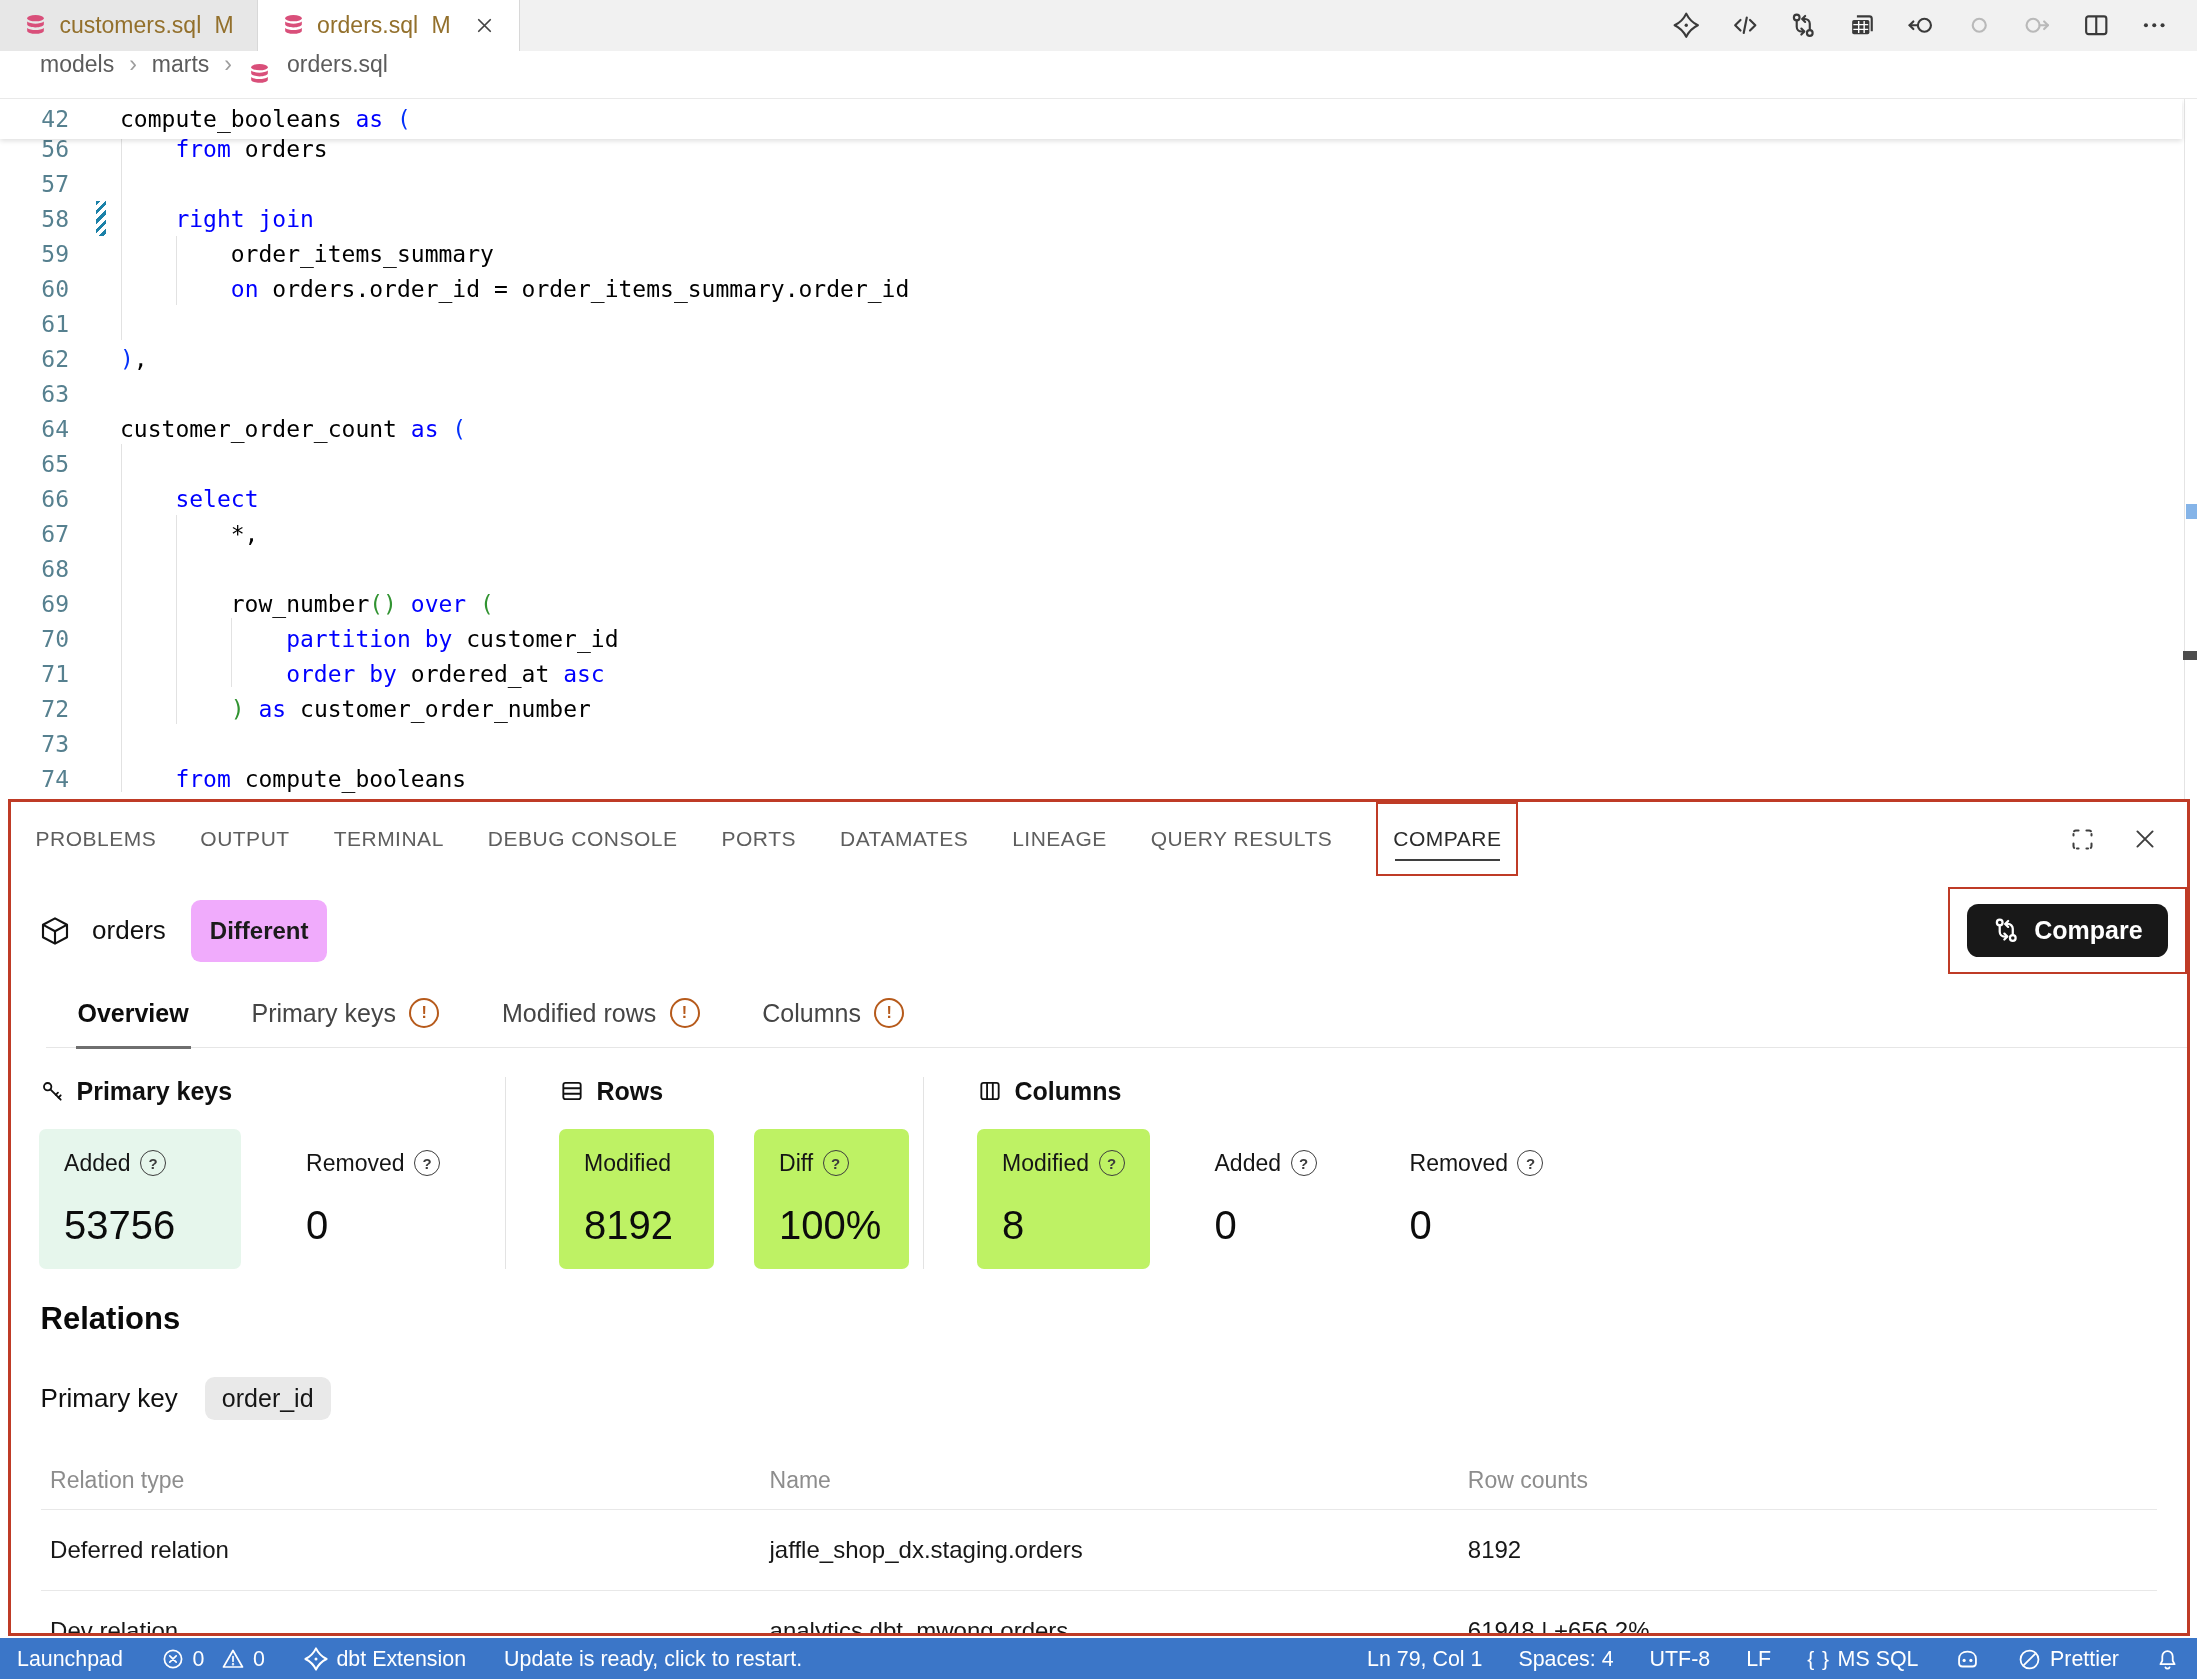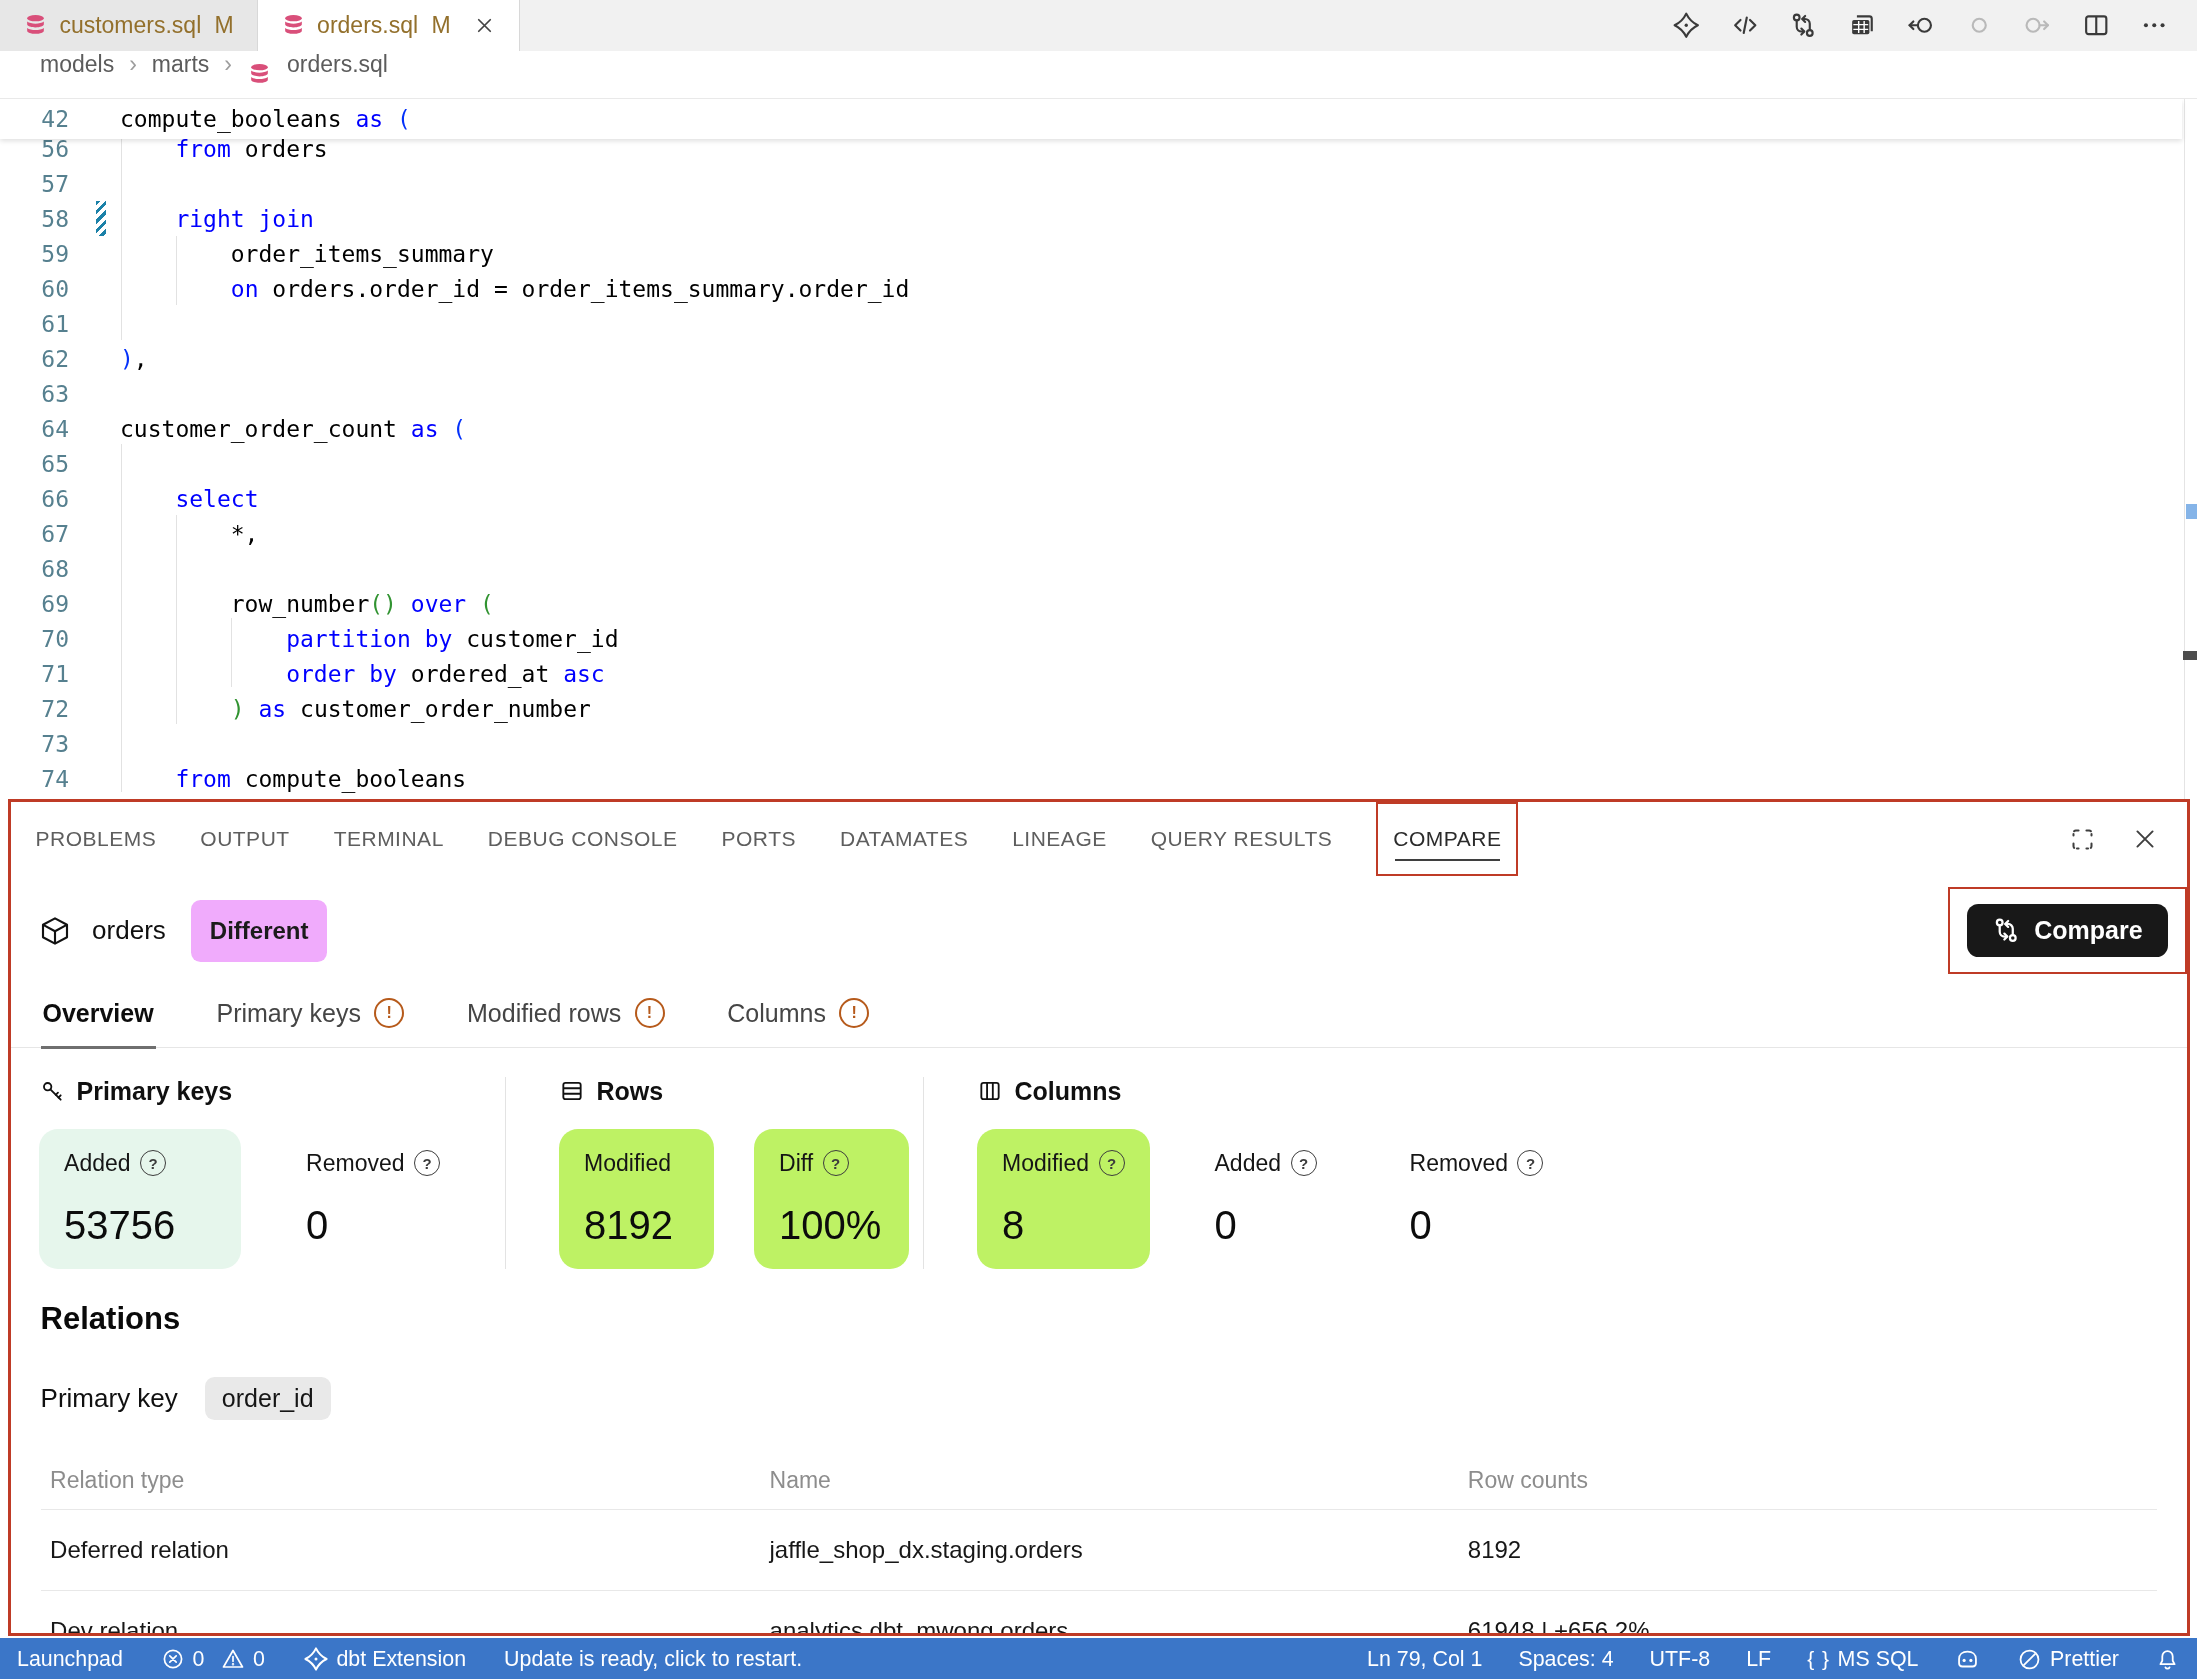--- a/index.html
+++ b/index.html
@@ -59,36 +59,36 @@
 
   .model-row{display:flex;align-items:center;padding:11.4px 0 5.7px 28.5px;}
   .model-name{font-size:26px;color:#0f0f0f;margin-left:21px;}
   .badge{margin-left:25px;background:#f0abfc;border-radius:9.5px;padding:17px 19px;font-size:24px;
          color:#1b1b1b;font-weight:600;}
   .cmp-ann{margin-left:auto;border:2.9px solid #bf3b26;padding:14.3px 17px;box-sizing:border-box;}
   .compare-btn{display:flex;align-items:center;gap:13.3px;background:#181818;color:#fff;
                font-size:25px;font-weight:600;border:none;border-radius:11.4px;padding:12.4px 25px;
                font-family:"Liberation Sans",sans-serif;cursor:pointer;}
 
-  .subtabs{display:flex;gap:59px;padding:0 30px;border-bottom:1px solid #e6e6e6;margin-top:3.8px;}
+  .subtabs{display:flex;gap:59px;padding:0 30px;border-bottom:1px solid #e6e6e6;margin-top:3.8px;margin-left:35px;}
   .stab{font-size:25px;color:#454545;padding:15px 1.9px 19px;display:flex;align-items:center;gap:13.3px;
         position:relative;cursor:default;}
   .stab.active{color:#0d0d0d;font-weight:600;}
   .stab.active::after{content:"";position:absolute;left:0;right:0;bottom:-1.9px;height:2.9px;background:#6f6f6f;}
   .warn{width:26px;height:26px;border:2.4px solid #b65a1b;border-radius:50%;color:#b65a1b;
         font-weight:700;font-size:16px;display:flex;align-items:center;justify-content:center;flex:none;}
 
   .stats{display:flex;padding:28.5px 28.5px 5.7px;}
   .stat-sec{box-sizing:border-box;}
   .stat-sec.s0{width:466px;}
   .stat-sec.s1{width:418px;border-left:1px solid #e3e3e3;padding-left:53px;}
   .stat-sec.s2{border-left:1px solid #e3e3e3;padding-left:53px;flex:1;}
   .stat-title{display:flex;align-items:center;gap:11.4px;font-size:25px;font-weight:600;color:#101010;}
   .cards{display:flex;gap:40px;margin-top:23px;align-items:flex-start;}
-  .card{border-radius:19px;padding:21px 25px;min-width:105px;}
+  .card{border-radius:7px;padding:21px 25px;min-width:105px;}
   .card.green{background:#e6f6ec;min-width:152px;}
   .card.orange{background:#bef264;}
   .card-label{display:flex;align-items:center;gap:9.5px;font-size:23px;color:#151515;}
   .card-value{font-size:40px;color:#0c0c0c;margin-top:26px;}
   .help{width:24px;height:24px;border:1.9px solid #3c3c3c;border-radius:50%;color:#3c3c3c;
         font-size:15px;font-weight:700;display:flex;align-items:center;justify-content:center;flex:none;}
 
   .relations{padding:27px 30px 0;}
   .rel-title{font-size:31px;font-weight:700;color:#0a0a0a;}
   .pk-row{display:flex;align-items:center;gap:27px;margin-top:40px;}

